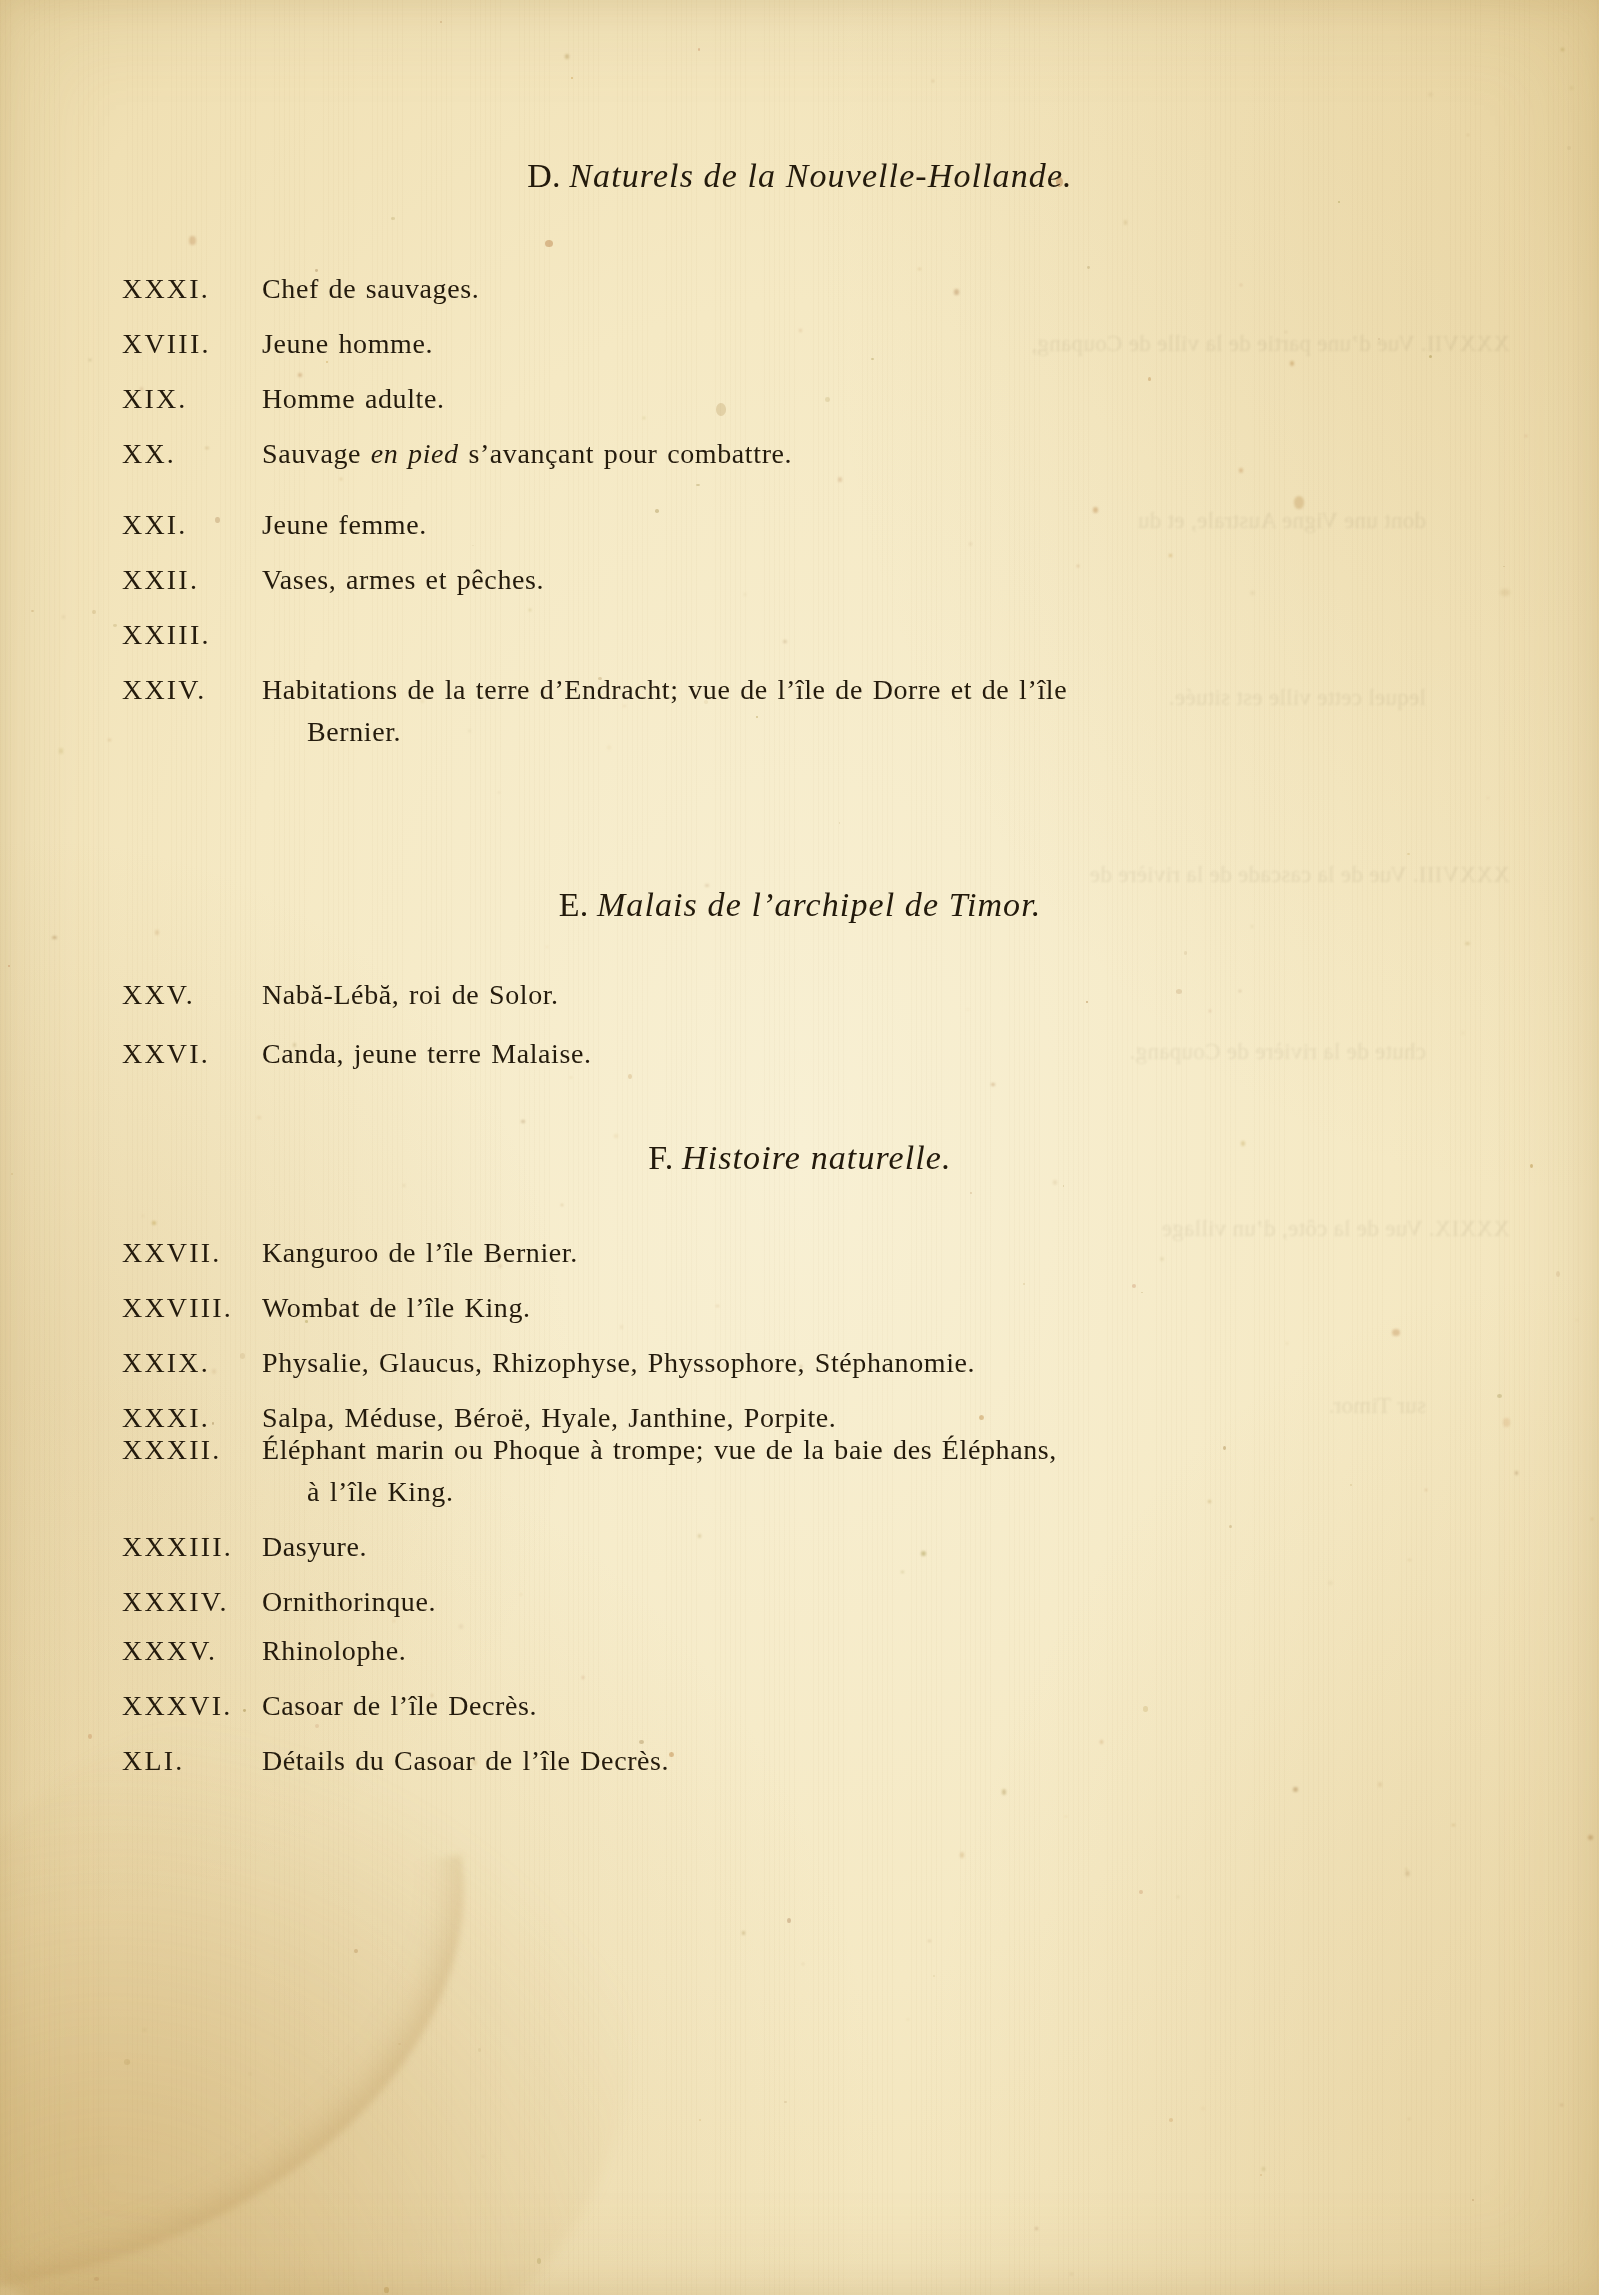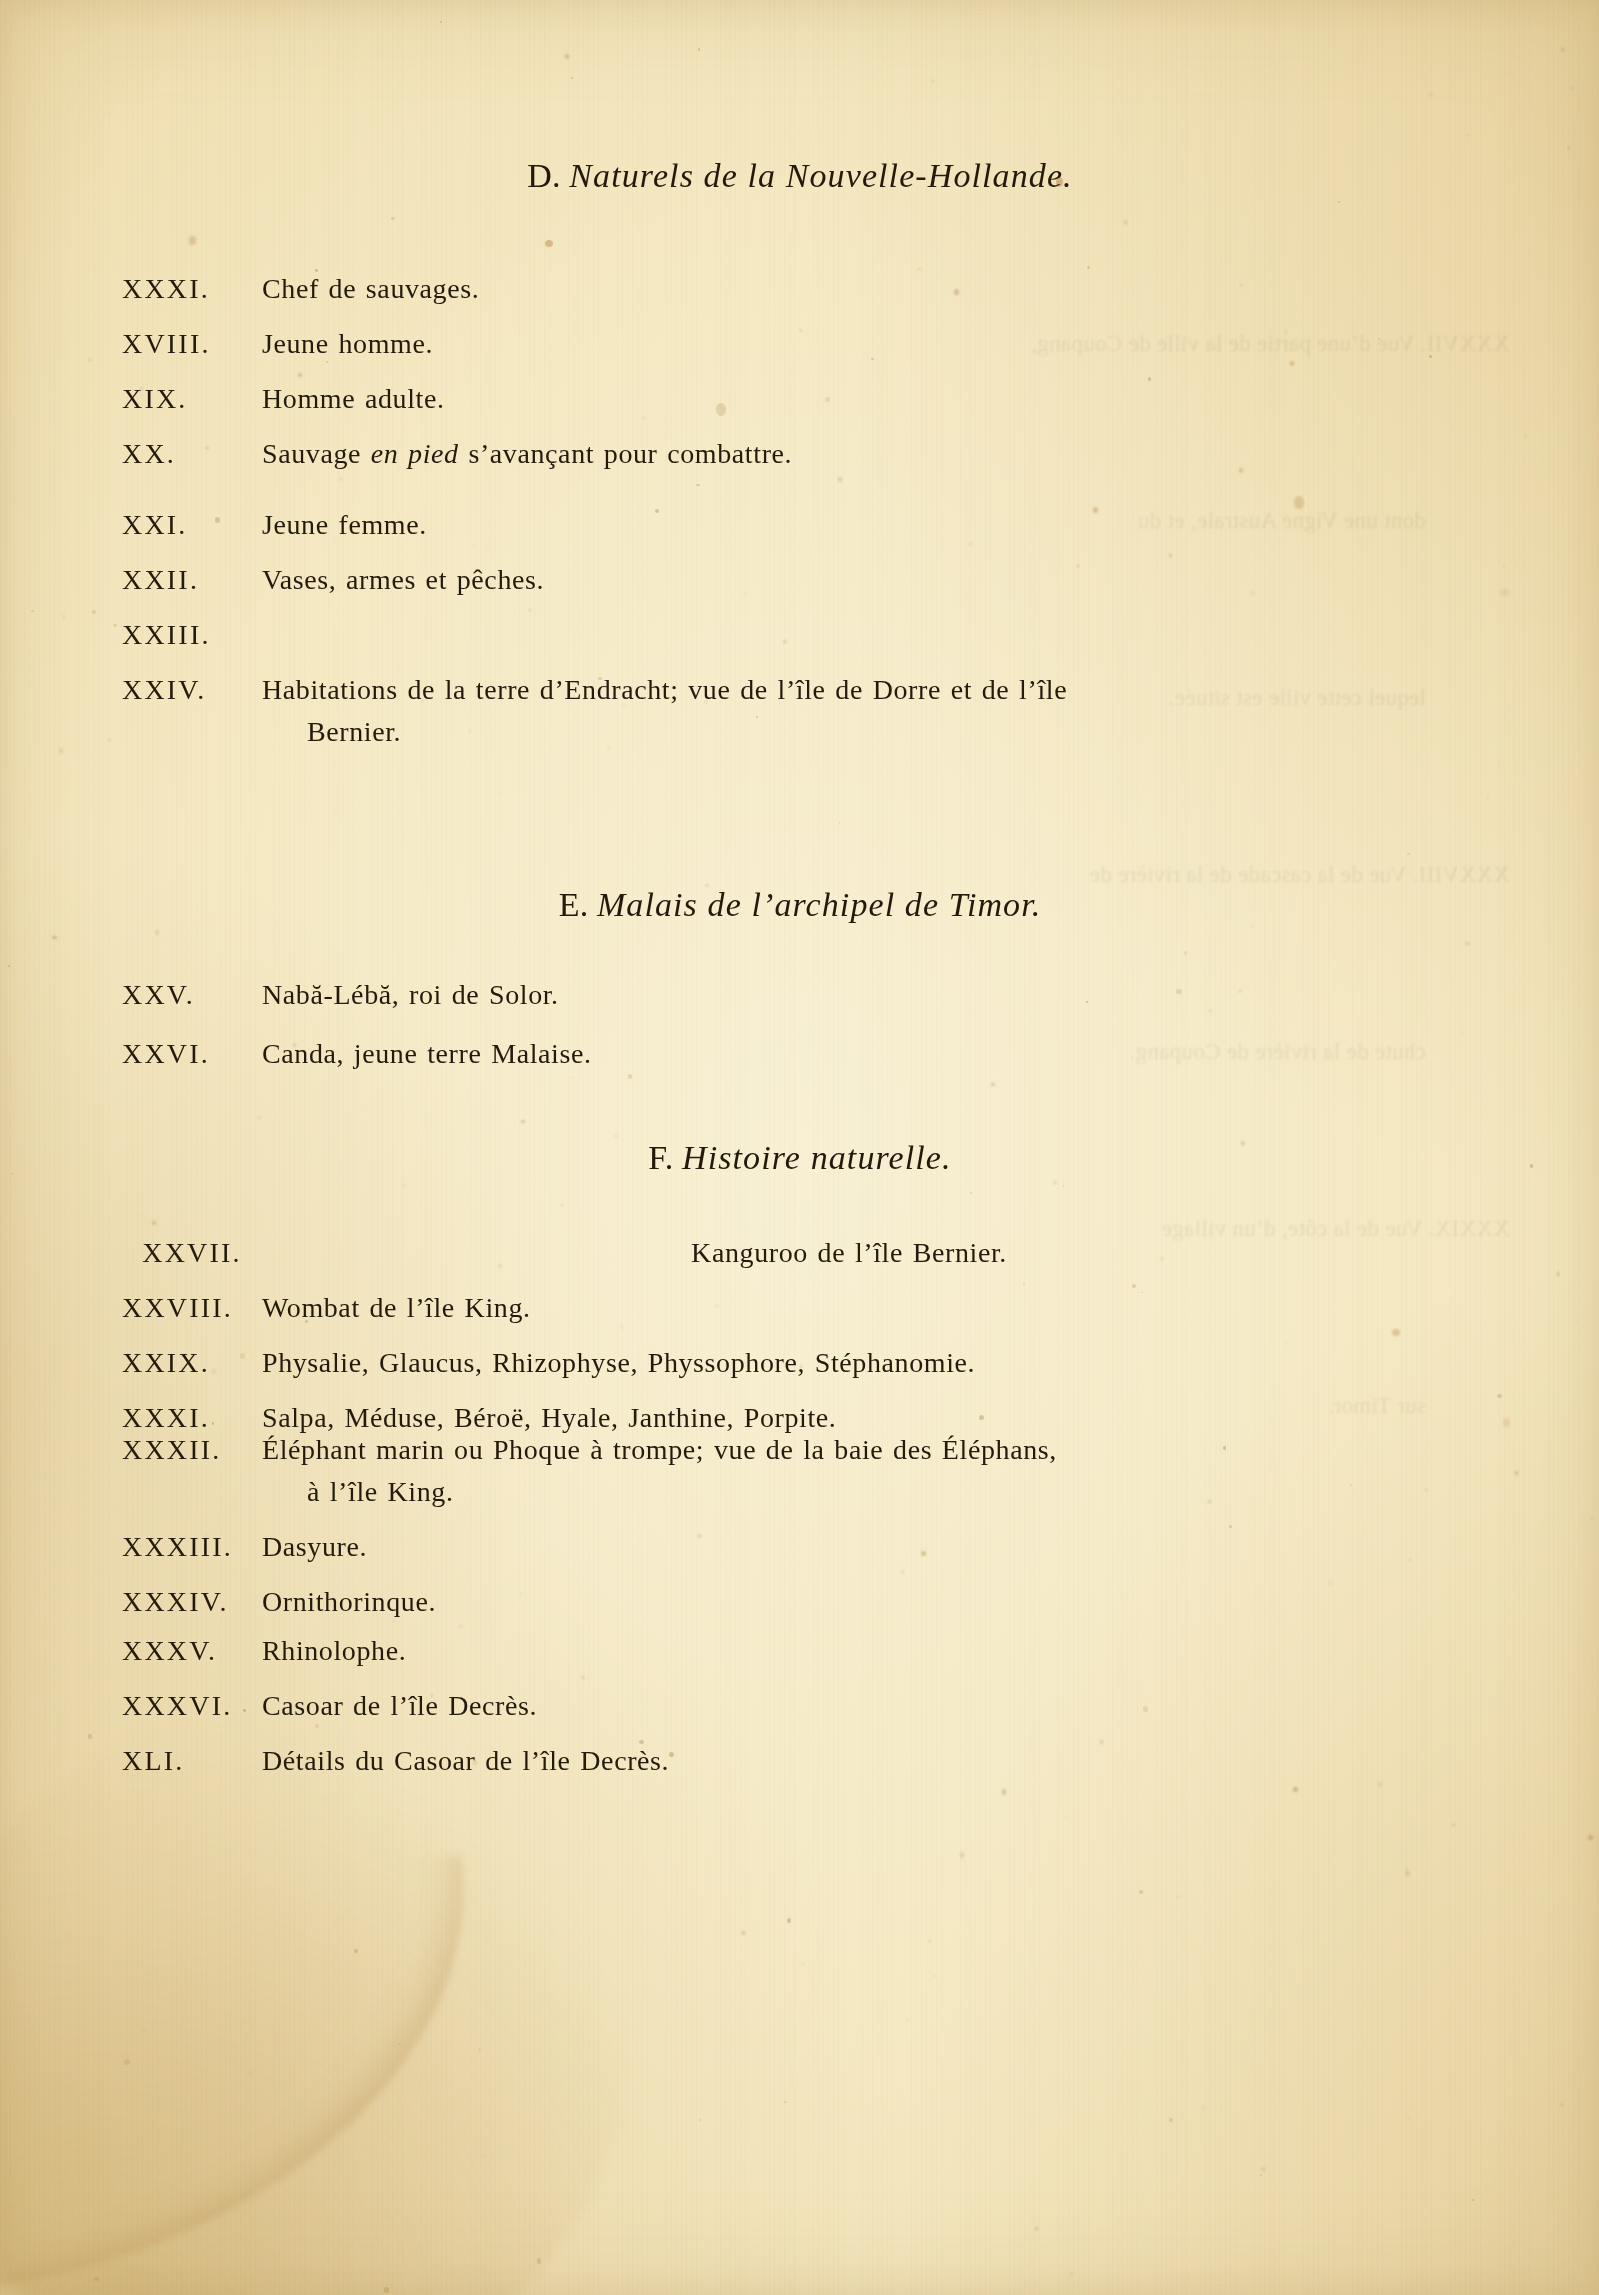--- a/index.html
+++ b/index.html
@@ -381,21 +381,21 @@
       <span class="pl-num">XXVI.</span>
       <span class="pl-txt">Canda, jeune terre Malaise.</span>
     </li>
   </ul>
 
   <div class="abs sec-head" style="left:0;top:1139px;width:1600px;">
     <span class="letter">F.</span><span class="ttl">Histoire naturelle.</span>
   </div>
 
   <ul class="plate-list abs" style="left:122px;top:1237px;width:1314px;">
-    <li class="plate-row" style="margin-bottom:23px;text-align:center;">
+    <li class="plate-row" style="margin-bottom:23px;">
       <span class="pl-num">XXVII.</span>
       <span class="pl-txt">Kanguroo de l’île Bernier.</span>
     </li>
     <li class="plate-row" style="margin-bottom:23px;">
       <span class="pl-num">XXVIII.</span>
       <span class="pl-txt">Wombat de l’île King.</span>
     </li>
     <li class="plate-row" style="margin-bottom:23px;">
       <span class="pl-num">XXIX.</span>
       <span class="pl-txt">Physalie, Glaucus, Rhizophyse, Physsophore, Stéphanomie.</span>

